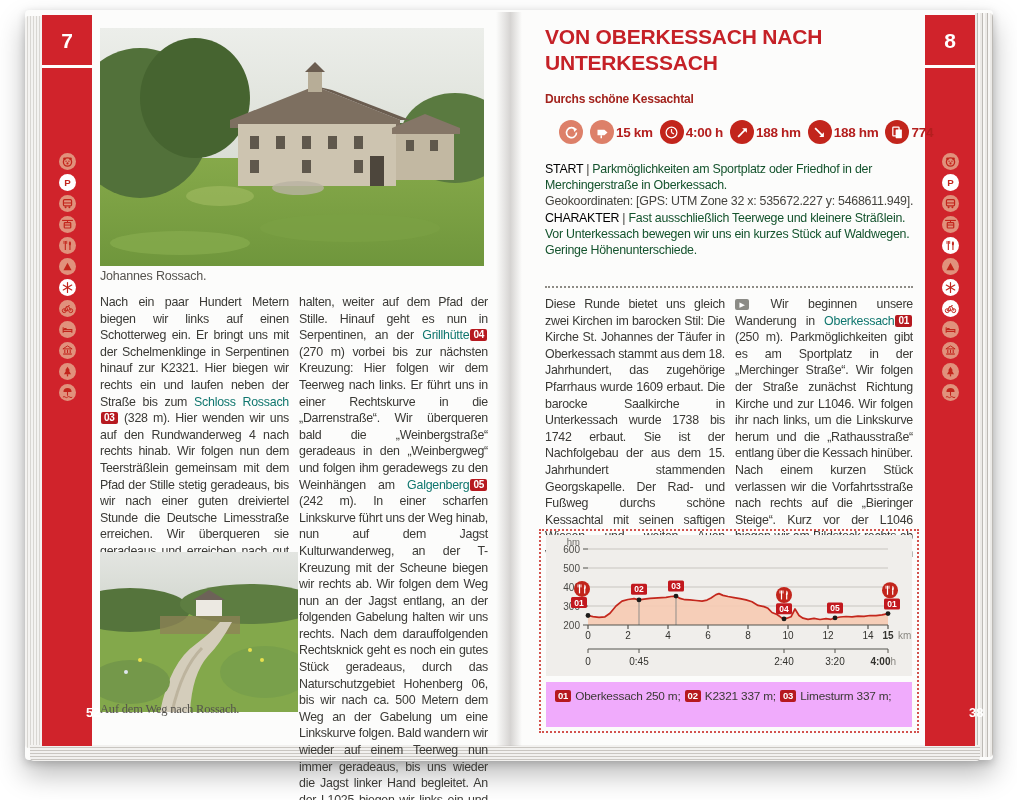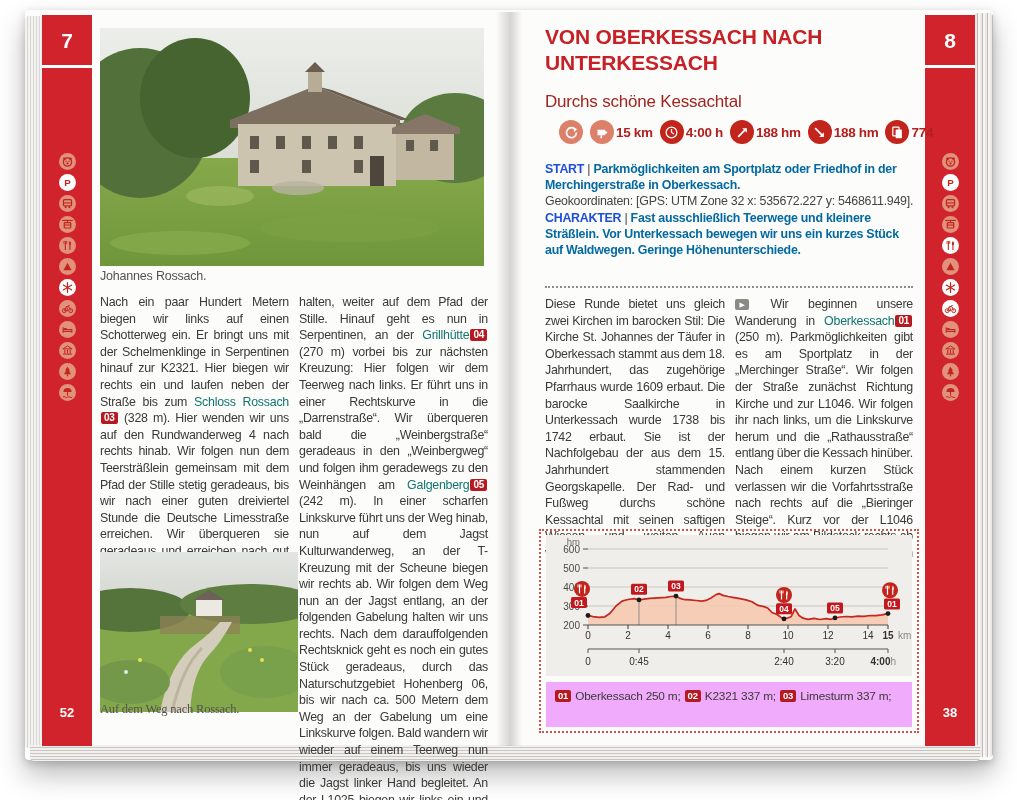--- a/index.html
+++ b/index.html
@@ -19,45 +19,45 @@
         background:linear-gradient(90deg,rgba(60,50,45,0) 0%,rgba(60,50,45,.16) 45%,rgba(60,50,45,.20) 55%,rgba(60,50,45,0) 100%);}
   
   .rail{position:absolute;top:15px;width:50px;height:731px;background:#d0232b;}
   .rail.left{left:42px;} .rail.right{left:925px;}
   .rail .tab-num{display:block;text-align:center;color:#fff;font-size:21px;font-weight:600;padding-top:14px;height:50px;}
   .rail .tab-div{display:block;height:3px;background:#fff;margin-top:0;}
   .rail .icons{position:absolute;top:138px;left:0;width:50px;display:flex;flex-direction:column;align-items:center;gap:4px;}
   .s-ic{width:17px;height:17px;border-radius:50%;background:#e1917c;color:#c2251c;display:flex;align-items:center;justify-content:center;}
   .s-ic.active{background:#fff;}
   .s-ic svg{width:13px;height:13px;display:block;}
-  .rail .pagenum{position:absolute;bottom:26px;left:0;width:50px;text-align:center;color:#fff;font-size:13px;font-weight:700;}
+  .rail .pagenum{position:absolute;bottom:26px;left:0;width:50px;text-align:left;color:#fff;font-size:13px;font-weight:700;padding-left:44px;}
   
   .photo{position:absolute;overflow:hidden;}
   .caption{position:absolute;font-size:12.5px;color:#55534e;letter-spacing:-.2px;}
   .bodycol{position:absolute;font-size:12.4px;line-height:16.6px;text-align:justify;
            letter-spacing:-.25px;word-spacing:-.6px;color:#3a3935;}
   .bodycol b{font-weight:400;color:#0f766e;}
   .badge{display:inline-block;background:#b6191f;color:#fff;font-weight:700;font-size:10px;
          line-height:12px;padding:0 3px;border-radius:2px;margin:0 1px;position:relative;top:-1px;}
   .play-ic{display:inline-block;width:14px;height:11px;background:#8b8b86;color:#fff;border-radius:2px;
          font-size:7px;line-height:11px;text-align:center;vertical-align:1px;margin-right:2px;}
   
   .r-title{position:absolute;left:545px;top:24px;width:372px;color:#c52127;font-size:21px;
            font-weight:700;line-height:26px;letter-spacing:-.2px;}
-  .r-sub{position:absolute;left:545px;top:92px;width:372px;color:#a3241e;font-size:17px;font-weight:400;letter-spacing:-.2px;}
+  .r-sub{position:absolute;left:545px;top:92px;width:372px;color:#a3241e;font-size:12px;font-weight:700;letter-spacing:-.2px;}
   .stats{position:absolute;left:545px;top:120px;width:372px;display:flex;gap:7px;padding-left:14px;}
   .stat{display:flex;align-items:center;gap:2px;}
   .stat-ic{width:24px;height:24px;border-radius:50%;background:#c2251c;color:#fff;display:flex;align-items:center;justify-content:center;flex:0 0 auto;}
   .stat-ic.muted{background:#dd8069;}
   .stat-ic svg{width:15px;height:15px;display:block;}
   .stat-val{color:#b41f1e;font-weight:700;font-size:13.5px;letter-spacing:-.3px;white-space:nowrap;}
   .infoblock{position:absolute;left:545px;top:161px;width:373px;font-size:12.4px;line-height:16.2px;
              letter-spacing:-.25px;color:#45443f;}
-  .infoblock .lbl{color:#1d4ed8;font-weight:700;}
-  .infoblock .strong{font-weight:700;color:#0369a1;}
+  .infoblock .lbl{color:#000000;font-weight:400;}
+  .infoblock .strong{font-weight:400;color:#14532d;}
   .dot-sep{position:absolute;left:545px;top:286px;width:368px;border-top:2px dotted #8d8b85;}
   
   .chart-frame{position:absolute;left:539px;top:529px;width:380px;height:204px;border:2px dotted #d2524d;}
   .chart-box{position:absolute;left:546px;top:535px;width:366px;height:141px;background:#f0eeeb;}
   .legend-box{position:absolute;left:546px;top:682px;width:366px;height:45px;background:#f0abfc;
               font-size:11.8px;color:#3a3935;padding:6px 8px;line-height:16px;letter-spacing:-.2px;}
   .legend-box .badge{font-size:9.5px;}
   
   .hidden-defs{position:absolute;width:0;height:0;overflow:hidden;}
 </style>

